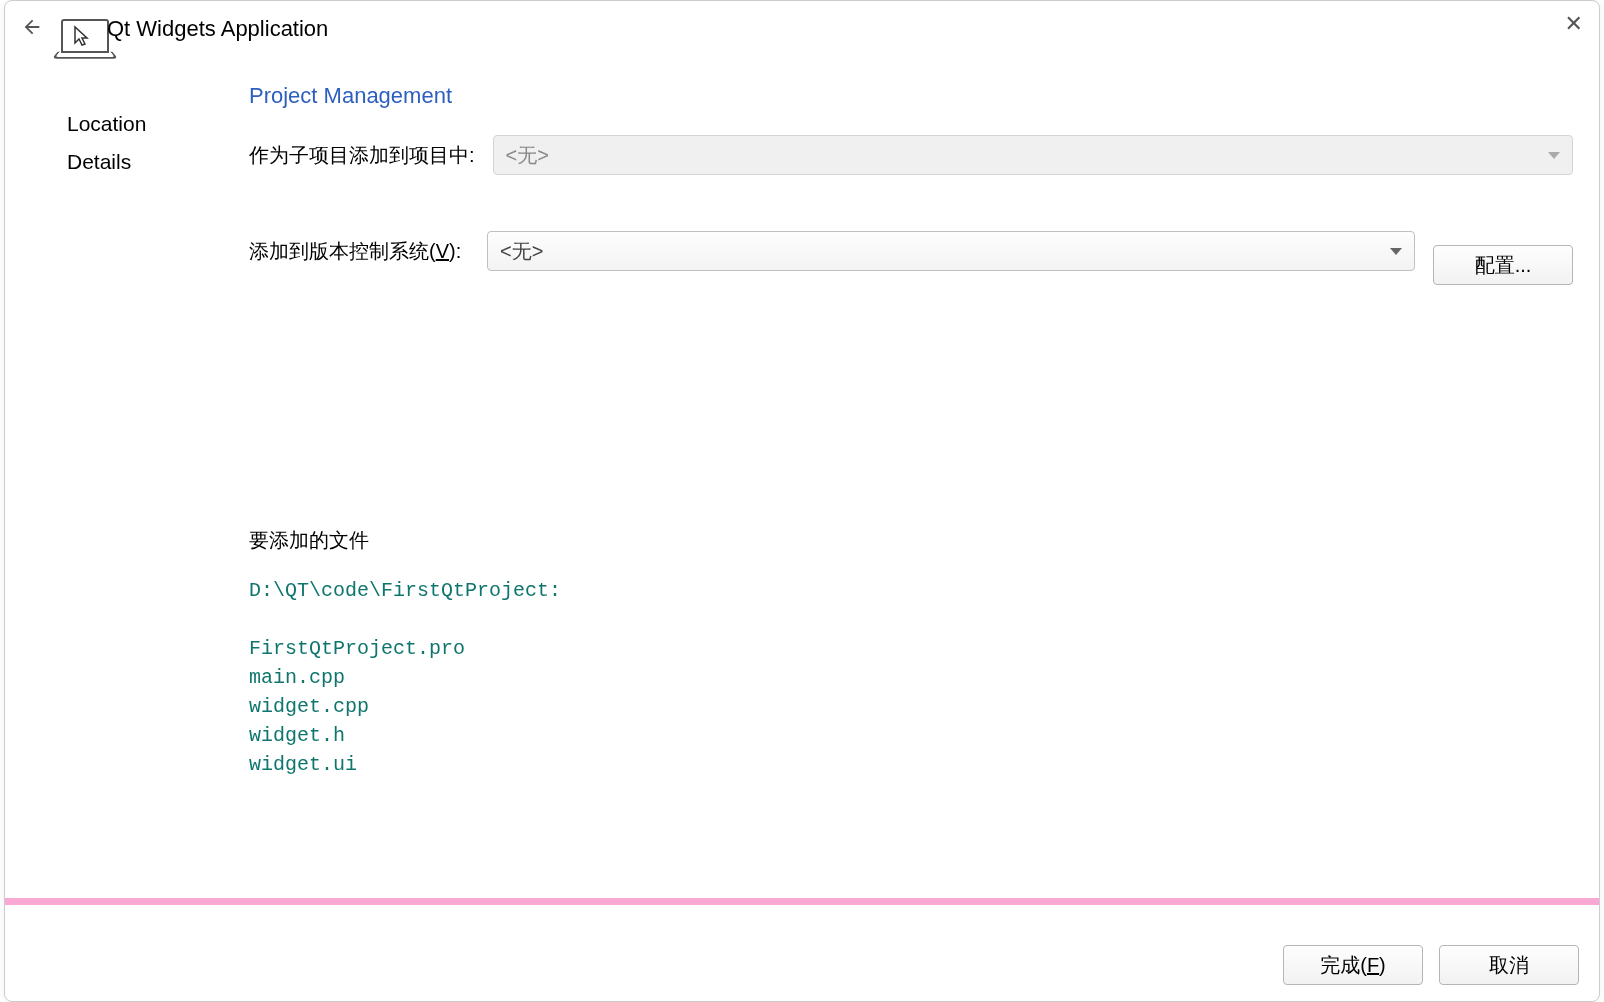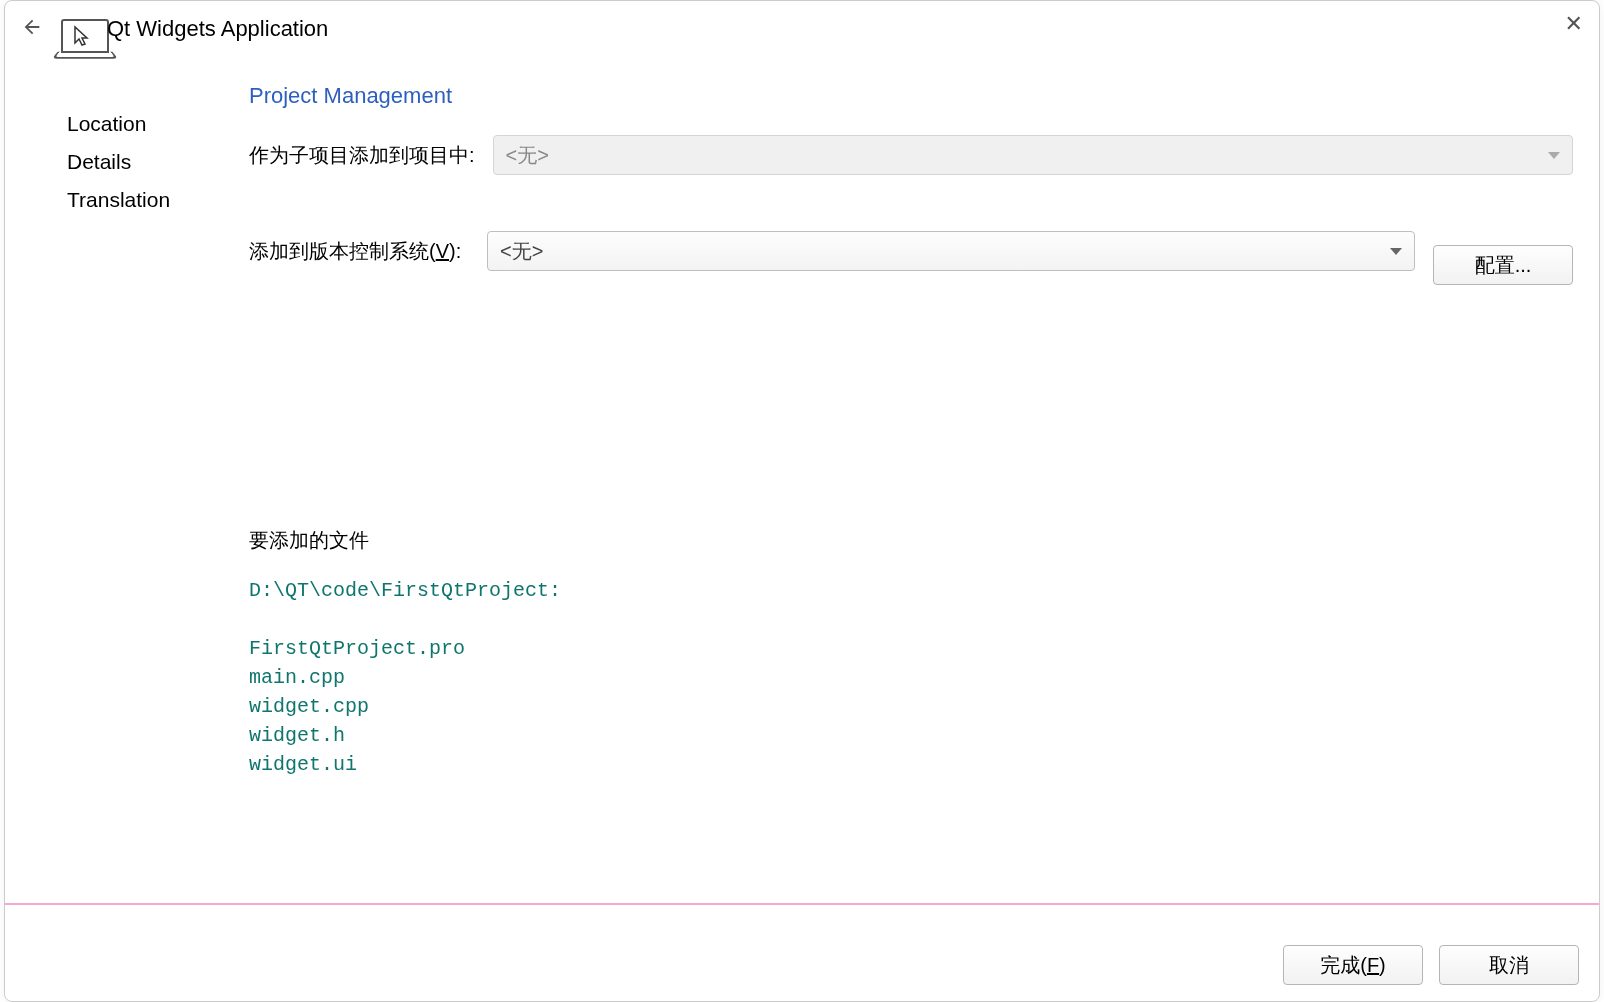--- a/index.html
+++ b/index.html
@@ -180,21 +180,21 @@
     margin-bottom: 22px;
   }
   .files-pre {
     font-family: "Consolas","Courier New",monospace;
     font-size: 20px;
     line-height: 1.45;
     white-space: pre;
     color: #0f766e;
   }
   .footer {
-    border-top: 2px solid #f9a8d4;
+    border-top: 7px solid #f9a8d4;
     padding: 12px 20px 16px 20px;
     display: flex;
     justify-content: flex-end;
     gap: 16px;
     margin-top: auto;
   }
 </style>
 </head>
 <body>
 
@@ -217,23 +217,20 @@
   </div>
 
   <div class="body">
     <div class="sidebar">
       <div class="side-item">
         <span>Location</span>
       </div>
       <div class="side-item">
         <span>Details</span>
       </div>
-      <div class="side-item">
-        <span>Translation</span>
-      </div>
     </div>
 
     <div class="main">
       <div class="page-title">Project Management</div>
 
       <div class="form-row">
         <div class="form-label">作为子项目添加到项目中:</div>
         <div class="combo disabled">
           <span>&lt;无&gt;</span>
           <div class="combo-arrow"></div>

